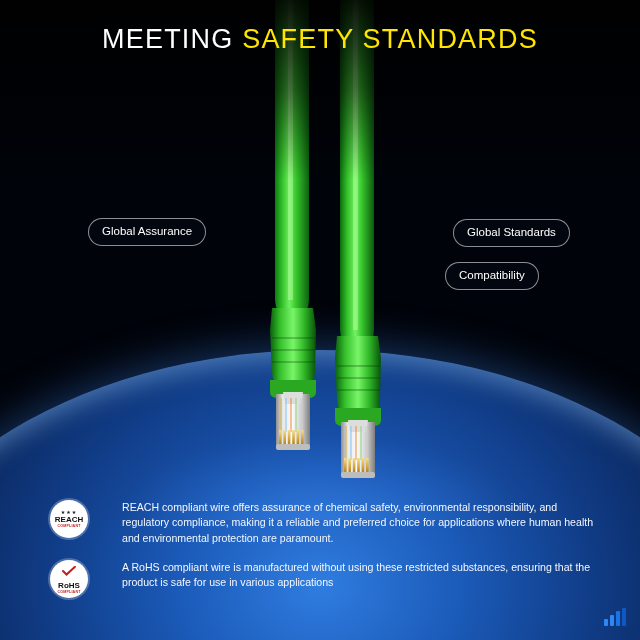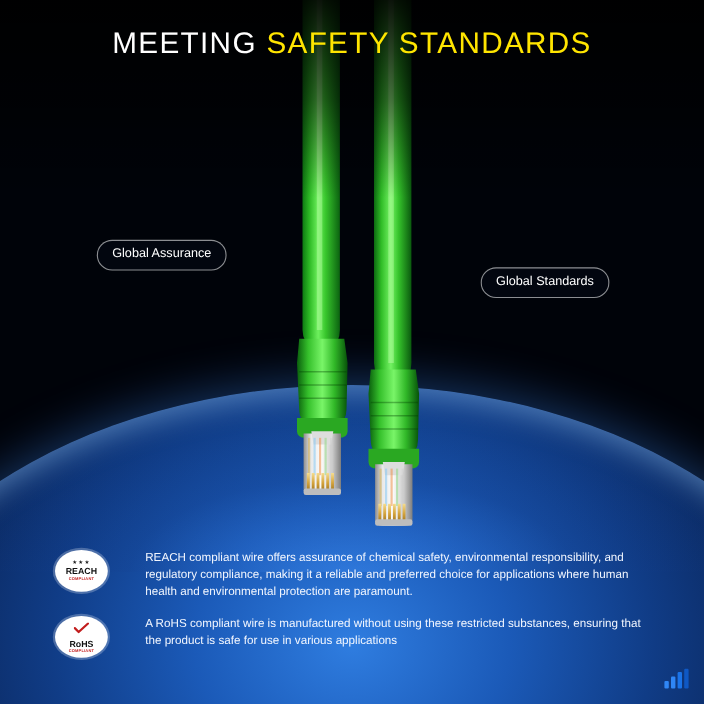--- a/index.html
+++ b/index.html
@@ -95,21 +95,21 @@
     font-size: 11.5px;
     line-height: 1;
     padding: 7px 13px;
     border: 1px solid rgba(255,255,255,0.55);
     border-radius: 14px;
     background: rgba(6,14,30,0.35);
     white-space: nowrap;
   }
   .pill.p1 { left: 88px;  top: 218px; }
   .pill.p2 { left: 78px;  top: 261px; }
-  .pill.p3 { left: 437px; top: 219px; margin-top: 24px; }
+  .pill.p3 { left: 453px; top: 219px; }
   .pill.p4 { left: 445px; top: 262px; }
 
   
   .info {
     position: absolute;
     z-index: 12;
     left: 50px;
     width: 545px;
     display: flex;
     align-items: flex-start;
@@ -118,21 +118,21 @@
   .info.r1 { top: 500px; }
   .info.r2 { top: 560px; }
   .info-text {
     color: #f3f7ff;
     font-size: 10.6px;
     line-height: 1.45;
     margin-left: 20px;
   }
   .badge {
     flex: 0 0 auto;
-    width: 48px;
+    width: 38px;
     height: 38px;
     border-radius: 50%;
     background: #ffffff;
     position: relative;
     display: flex;
     flex-direction: column;
     align-items: center;
     justify-content: center;
     box-shadow: 0 0 0 2px rgba(255,255,255,0.25);
   }
@@ -312,20 +312,21 @@
           <rect x="361.6" y="458" width="2.6" height="17"></rect>
           <rect x="366" y="458" width="2.6" height="17"></rect>
         </g>
         <rect x="341" y="472" width="34" height="6" rx="2" fill="#bdbdbd"></rect>
       </g>
     </svg>
   </div>
 
   <div class="pill p1">Global Assurance</div>
   <div class="pill p3">Global Standards</div>
+  <div class="pill p4">Compatibility</div>
 
   <div class="info r1">
     <div class="badge reach">
       <div class="stars">★★★</div>
       <div class="bname">REACH</div>
       <div class="bsub">COMPLIANT</div>
     </div>
     <div class="info-text">REACH compliant wire offers assurance of chemical safety, environmental responsibility, and regulatory compliance, making it a reliable and preferred choice for applications where human health and environmental protection are paramount.</div>
   </div>
 

